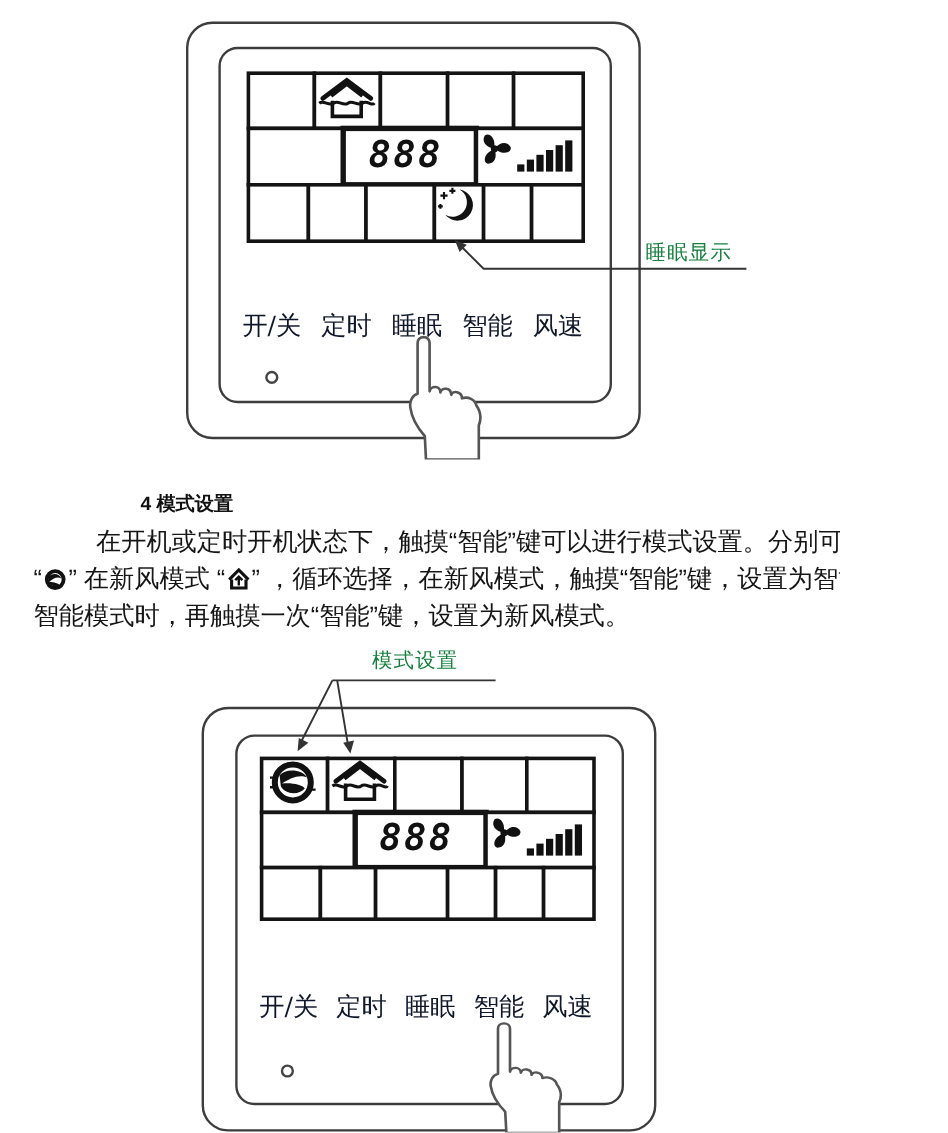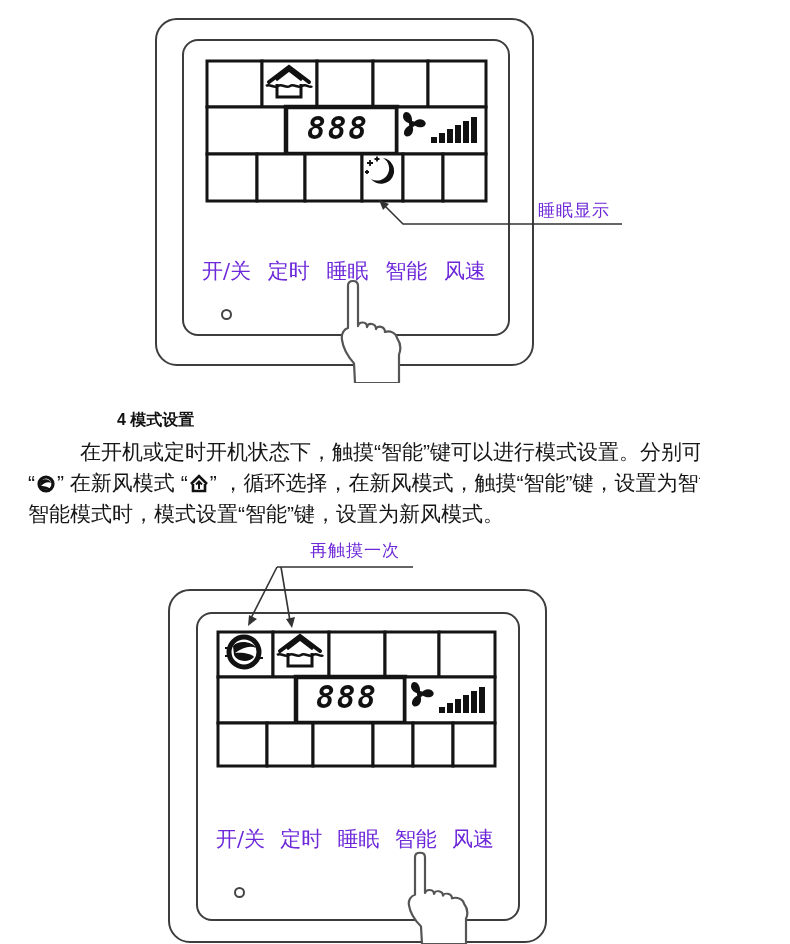--- a/index.html
+++ b/index.html
@@ -12,36 +12,36 @@
   .panel-a-outer{left:155px;top:18px;width:375px;height:344px;}
   .panel-a-inner{left:182px;top:39px;width:324px;height:293px;}
   .panel-b-outer{left:168px;top:589px;width:375px;height:350px;}
   .panel-b-inner{left:196px;top:612px;width:320px;height:305px;}
 
   .lcd{position:absolute;z-index:2;}
   .lcd-a{left:204px;top:58px;}
   .lcd-b{left:215px;top:629px;}
 
   .btnrow{position:absolute;display:flex;justify-content:space-between;z-index:2;
-          font-family:"DejaVu Serif",serif;font-size:21px;color:#6d28d9;}
+          font-family:"DejaVu Serif",serif;font-size:21px;color:#0f172a;}
   .btnrow-a{left:202px;top:257px;width:284px;}
   .btnrow-b{left:216px;top:825px;width:278px;}
 
   .led{position:absolute;width:7px;height:7px;border:2px solid #444;border-radius:50%;background:#fff;z-index:2;}
   .led-a{left:221px;top:309px;}
   .led-b{left:234px;top:887px;}
 
   .hand{position:absolute;z-index:6;}
   .hand-a{left:340px;top:279px;}
   .hand-b{left:407px;top:851px;}
 
   .overlay{position:absolute;left:0;top:0;z-index:4;pointer-events:none;}
 
   .callout{position:absolute;z-index:5;font-family:"DejaVu Serif",serif;font-size:17px;
-           color:#6d28d9;letter-spacing:1px;white-space:nowrap;}
+           color:#15803d;letter-spacing:1px;white-space:nowrap;}
   .callout-sleep{left:538px;top:199px;}
   .callout-mode{left:310px;top:539px;}
 
   
   .doc-heading{position:absolute;left:117px;top:410px;font-size:16px;font-weight:bold;color:#111;}
   .para{position:absolute;left:28px;top:436px;width:742px;font-size:21px;line-height:31px;color:#161616;}
   .pline{white-space:nowrap;}
   .pline1{text-indent:52px;}
   .inline-icon{display:inline-block;vertical-align:-4px;margin:0 1px;}
 </style>
@@ -124,24 +124,24 @@
     <div class="pline">
       <span>“</span><svg class="inline-icon" width="20" height="20" viewBox="0 0 20 20">
           <circle cx="10" cy="10" r="7" fill="none" stroke="#111" stroke-width="3.2"></circle>
           <path d="M5,7 C8,4 14,5 15,9 C12,7 8,9 5,12 C9,12 13,13 14,15 C10,17 5,15 4,11 Z" fill="#111"></path>
         </svg><span>” 在新风模式 “</span><svg class="inline-icon" width="20" height="20" viewBox="0 0 20 20">
           <path d="M2,10 L10,2 L18,10" fill="none" stroke="#111" stroke-width="2.6"></path>
           <path d="M4,10 L4,17 L16,17 L16,10" fill="none" stroke="#111" stroke-width="2.6"></path>
           <path d="M10,15 L10,8 M7,10.5 L10,7.5 L13,10.5" fill="none" stroke="#111" stroke-width="2"></path>
         </svg><span>” ，循环选择，在新风模式，触摸“智能”键，设置为智能模式。在</span>
     </div>
-    <div class="pline">智能模式时，模式设置“智能”键，设置为新风模式。</div>
+    <div class="pline">智能模式时，再触摸一次“智能”键，设置为新风模式。</div>
   </div>
 
-  <div class="callout callout-mode">再触摸一次</div>
+  <div class="callout callout-mode">模式设置</div>
 
   <div class="panel-outer panel-b-outer"></div>
   <div class="panel-inner panel-b-inner"></div>
 
   <svg class="lcd lcd-b" width="283" height="140" viewBox="0 0 283 140">
     <g transform="translate(3,3)" stroke="#141414" fill="#ffffff" stroke-width="3">
       <rect x="0" y="0" width="55" height="45"></rect>
         <rect x="55" y="0" width="56" height="45"></rect>
       <rect x="111" y="0" width="56" height="45"></rect>
         <rect x="167" y="0" width="54" height="45"></rect>

